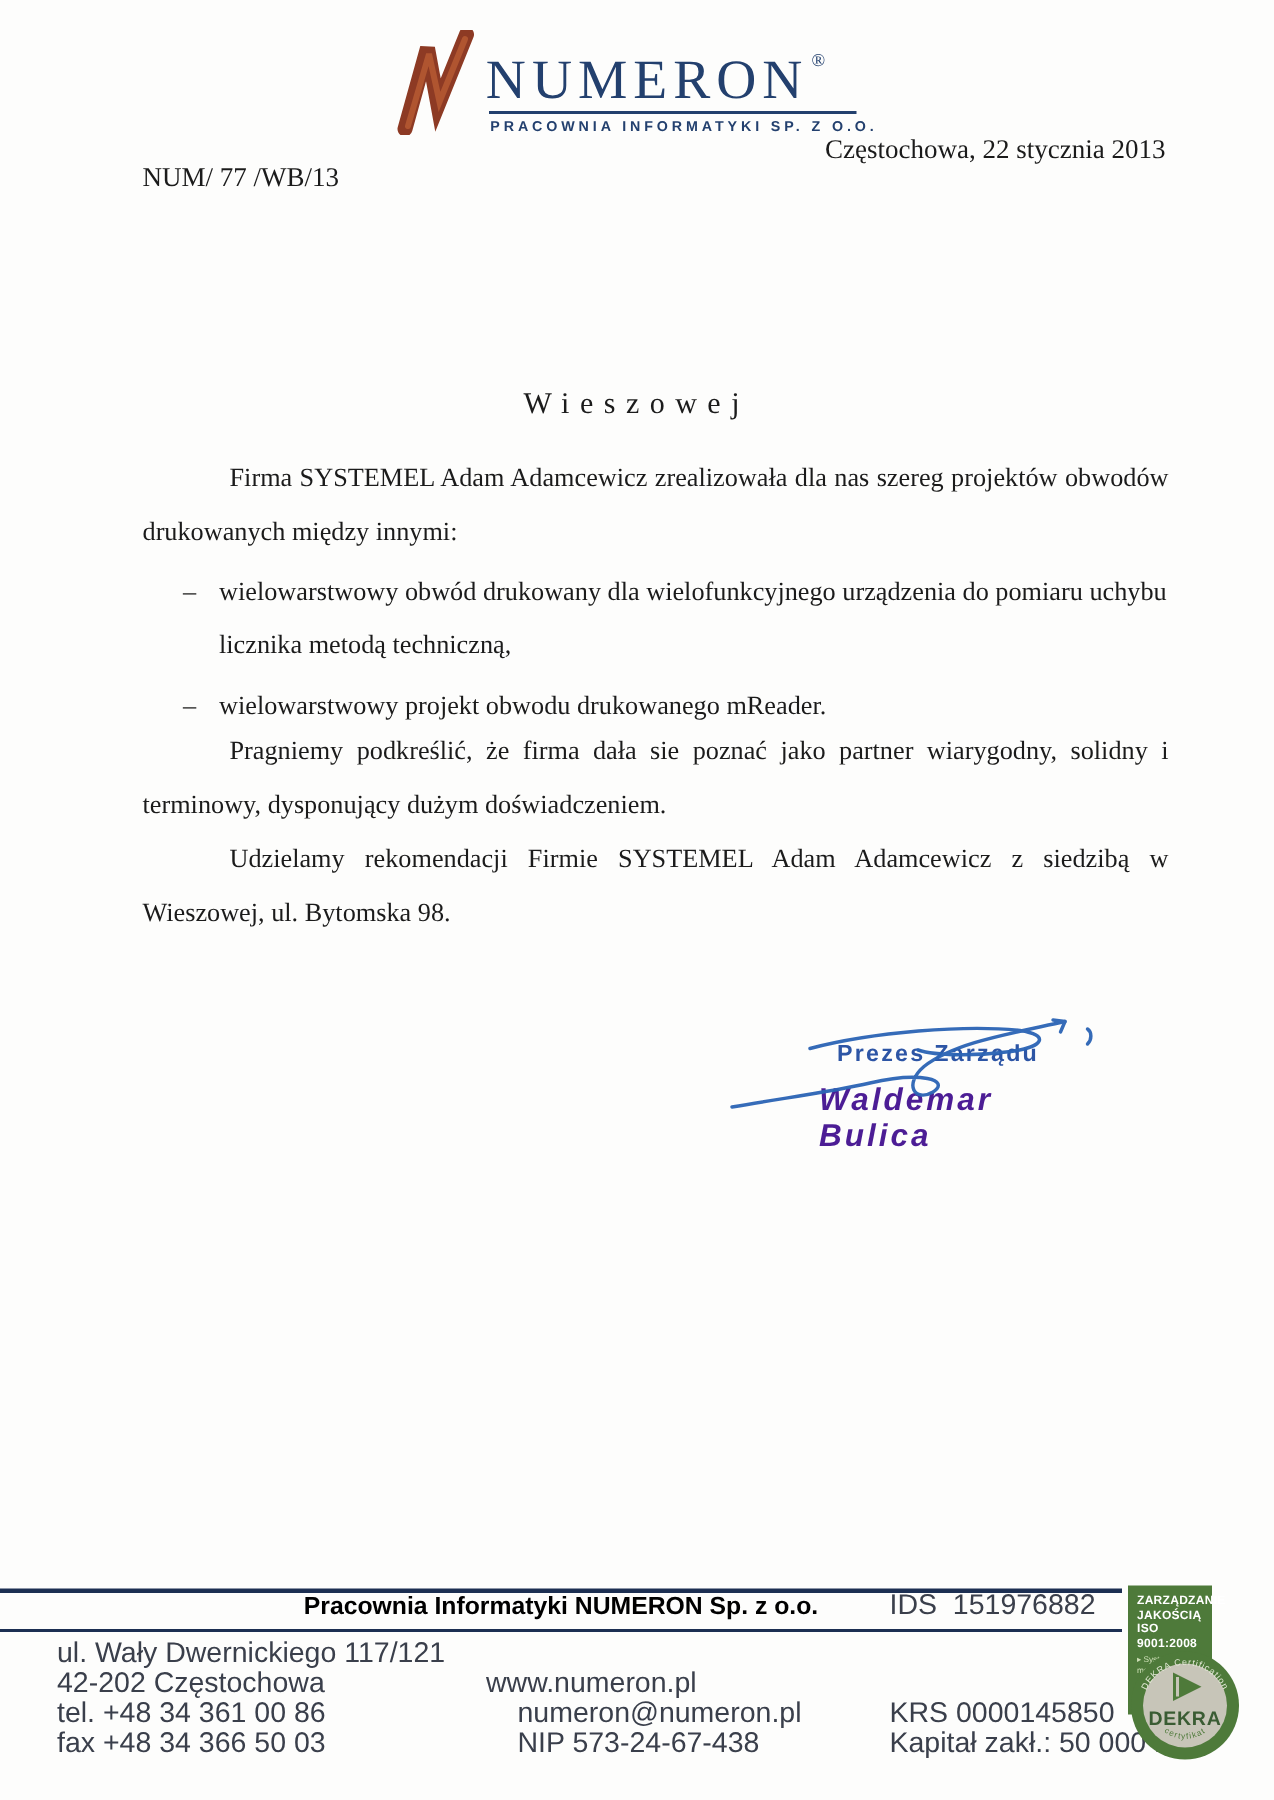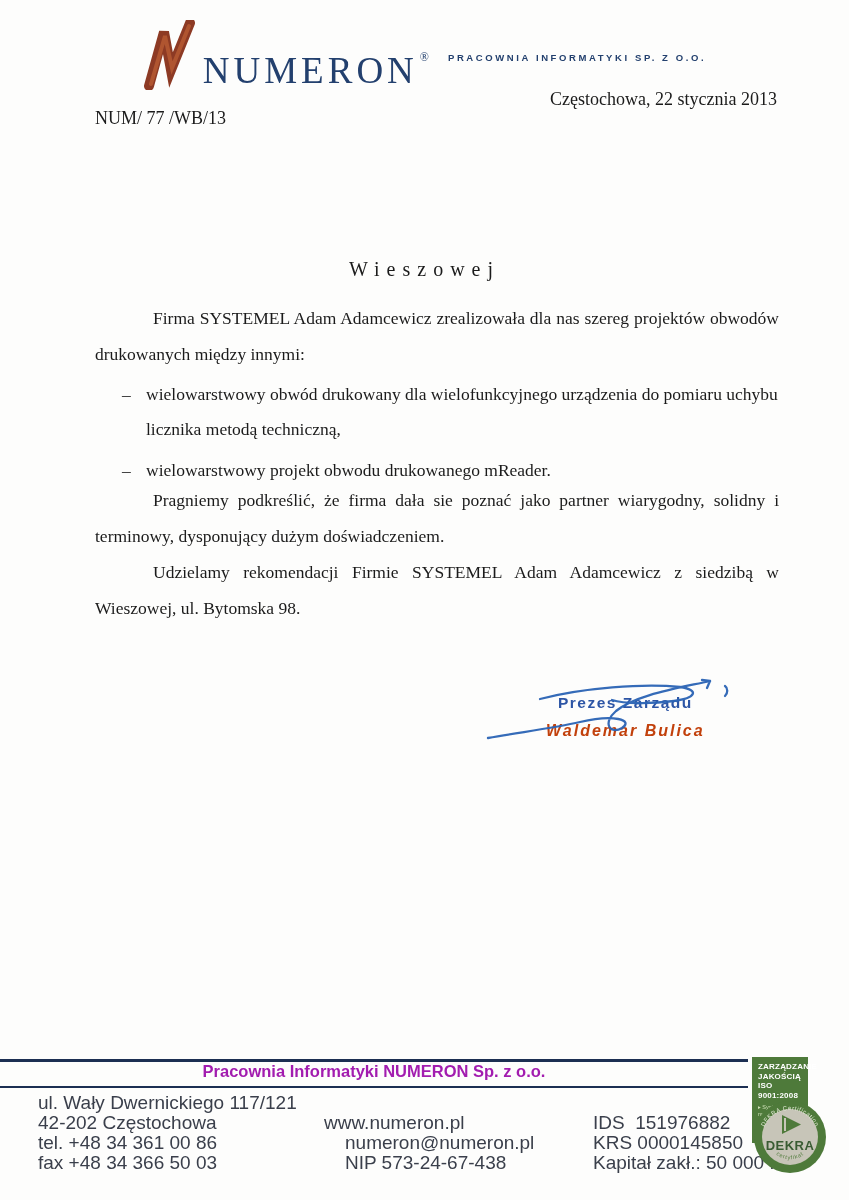--- a/index.html
+++ b/index.html
@@ -5,21 +5,21 @@
   * { margin:0; padding:0; box-sizing:border-box; }
   html,body { background:#e9e9e9; }
   .page {
     position:relative; width:849px; height:1200px; margin:0 auto;
     background:#fdfdfc; overflow:hidden;
     font-family:"Liberation Serif", serif; color:#1b1b1b;
   }
 
   
   .logo { position:absolute; top:20px; left:0; right:0; display:flex; justify-content:center; align-items:flex-end; gap:6px; }
-  .logo-text { display:flex; }
+  .logo-text { display:flex; flex-direction:column; }
   .logo-name-row { display:flex; align-items:flex-start; }
   .logo-name { font-family:"Liberation Serif", serif; font-size:37px; line-height:38px; letter-spacing:4px; color:#23406e; font-weight:500; }
   .logo-reg { font-size:12px; color:#23406e; margin-left:2px; margin-top:-2px; }
   .logo-rule { height:2px; background:#23406e; margin:1px 14px 3px 2px; }
   .logo-tagline { font-family:Liberation Sans, sans-serif; font-size:9.5px; font-weight:bold; letter-spacing:2.6px; color:#23406e; padding-left:3px; }
 
   
   .date-line { position:absolute; top:89px; right:72px; font-size:18px; }
   .ref-number { position:absolute; top:108px; left:95px; font-size:18px; }
 
@@ -35,32 +35,32 @@
 
   
   .signature { position:absolute; left:482px; top:670px; width:260px; height:95px; }
   .sig-role {
     position:absolute; left:76px; top:24px;
     font-family:"Liberation Sans", sans-serif; font-weight:bold; font-size:15.5px;
     letter-spacing:1.5px; color:#2d55a5;
   }
   .sig-name {
     position:absolute; left:64px; top:52px;
-    font-family:"Liberation Sans", sans-serif; font-weight:bold; font-style:italic; font-size:16px;
-    letter-spacing:2px; color:#c2410c;
+    font-family:"Liberation Sans", sans-serif; font-weight:bold; font-style:italic; font-size:21px;
+    letter-spacing:2px; color:#4c1d95;
   }
   .sig-scrawl { position:absolute; left:0; top:0; }
 
   
   .footer-rule { position:absolute; left:0; width:748px; background:#1c2f52; }
   .footer-rule-top { top:1059px; height:3px; }
   .footer-rule-mid { top:1086px; height:2px; }
   .footer-company {
     position:absolute; top:1062px; left:0; width:748px; text-align:center;
-    font-family:"Liberation Sans", sans-serif; font-weight:bold; font-size:16.5px; color:#a21caf;
+    font-family:"Liberation Sans", sans-serif; font-weight:bold; font-size:16.5px; color:#000000;
   }
   .footer-line {
     position:absolute; font-family:"Liberation Sans", sans-serif; font-size:19px;
     color:#3a3f4b; white-space:pre;
   }
 
   
   .badge-ribbon {
     position:absolute; left:752px; top:1057px; width:56px; height:86px;
     background:#4e7a3a; padding:5px 5px 0 6px;
@@ -129,21 +129,21 @@
 
   <div class="footer-line" style="left:38px; top:1092px;">ul. Wały Dwernickiego 117/121</div>
   <div class="footer-line" style="left:38px; top:1112px;">42-202 Częstochowa</div>
   <div class="footer-line" style="left:38px; top:1132px;">tel. +48 34 361 00 86</div>
   <div class="footer-line" style="left:38px; top:1152px;">fax +48 34 366 50 03</div>
 
   <div class="footer-line" style="left:324px; top:1112px;">www.numeron.pl</div>
   <div class="footer-line" style="left:345px; top:1132px;">numeron@numeron.pl</div>
   <div class="footer-line" style="left:345px; top:1152px;">NIP 573-24-67-438</div>
 
-  <div class="footer-line" style="left:593px; top:1112px;text-align:right;">IDS  151976882</div>
+  <div class="footer-line" style="left:593px; top:1060px;text-align:right;">IDS  151976882</div>
   <div class="footer-line" style="left:593px; top:1132px;">KRS 0000145850</div>
   <div class="footer-line" style="left:593px; top:1152px;">Kapitał zakł.: 50 000 PLN</div>
 
   <div class="badge-ribbon">
     <div class="badge-heading">ZARZĄDZANIE</div>
     <div class="badge-heading">JAKOŚCIĄ</div>
     <div class="badge-heading">ISO 9001:2008</div>
     <div class="badge-sub">▸ Systematycznie monitorowany</div>
   </div>
 

